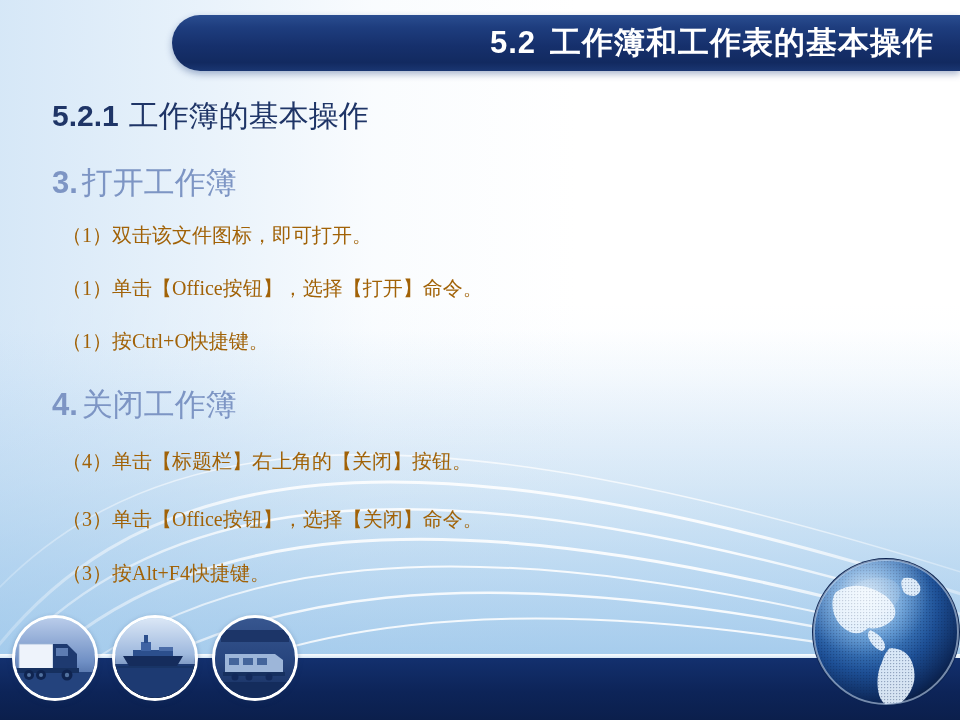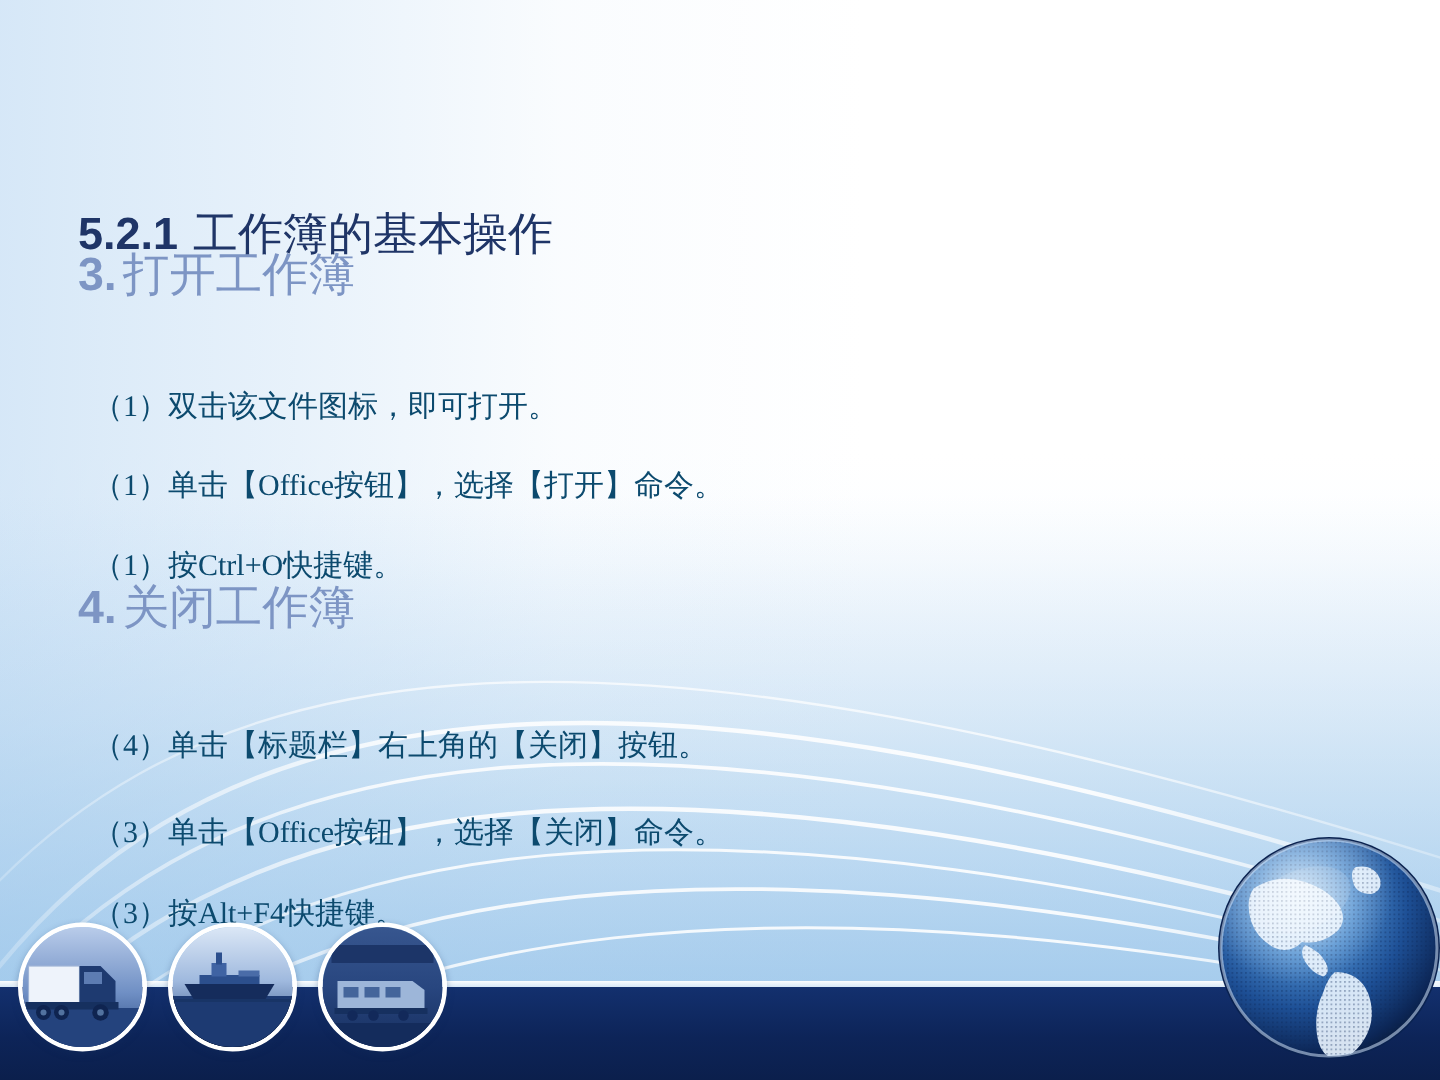--- a/index.html
+++ b/index.html
@@ -115,21 +115,20 @@
 
   
   .section-heading {
     position: absolute;
     left: 52px;
     top: 96px;
     font-size: 30px;
     color: #1f3567;
     white-space: nowrap;
     font-family: "Liberation Serif", "DejaVu Serif", serif;
-    margin-top: 40px;
   }
   .section-heading .num {
     font-family: "Liberation Sans", sans-serif;
     font-weight: bold;
     margin-right: 10px;
   }
 
   
   .block { position: absolute; left: 0; width: 100%; }
   .block-heading {
@@ -142,24 +141,23 @@
   }
   .block-heading .num {
     font-family: "Liberation Sans", sans-serif;
     font-weight: bold;
     margin-right: 4px;
   }
   .bullet {
     position: absolute;
     left: 62px;
     font-size: 20px;
-    color: #0c4a6e;
+    color: #a16207;
     white-space: nowrap;
     font-family: "Liberation Serif", "DejaVu Serif", serif;
-    margin-top: 35px;
   }
 
   
   .photo-circle {
     position: absolute;
     width: 86px;
     height: 86px;
     border-radius: 50%;
     border: 3px solid #ffffff;
     box-sizing: border-box;
@@ -202,20 +200,25 @@
       <path d="M 0 745 C 175 540, 470 515, 980 652" stroke-width="2"></path>
       <path d="M 20 760 C 200 575, 495 545, 980 662" stroke-width="2.5"></path>
       <path d="M 45 775 C 230 610, 520 575, 980 672" stroke-width="2"></path>
       <path d="M -60 660 C 110 410, 400 395, 980 578" stroke-width="1.6" stroke-opacity="0.8"></path>
     </g>
   </svg>
 
   <div class="bottom-band-hi"></div>
   <div class="bottom-band"></div>
 
+  <div class="title-banner">
+    <div class="title-banner-text">
+      <span class="num">5.2</span><span>工作簿和工作表的基本操作</span>
+    </div>
+  </div>
 
   <div class="section-heading">
     <span class="num">5.2.1</span><span>工作簿的基本操作</span>
   </div>
 
   <div class="block">
     <div class="block-heading" style="top:162px">
       <span class="num">3.</span><span>打开工作簿</span>
     </div>
     <div class="bullet" style="top:222px">（1）双击该文件图标，即可打开。</div>

